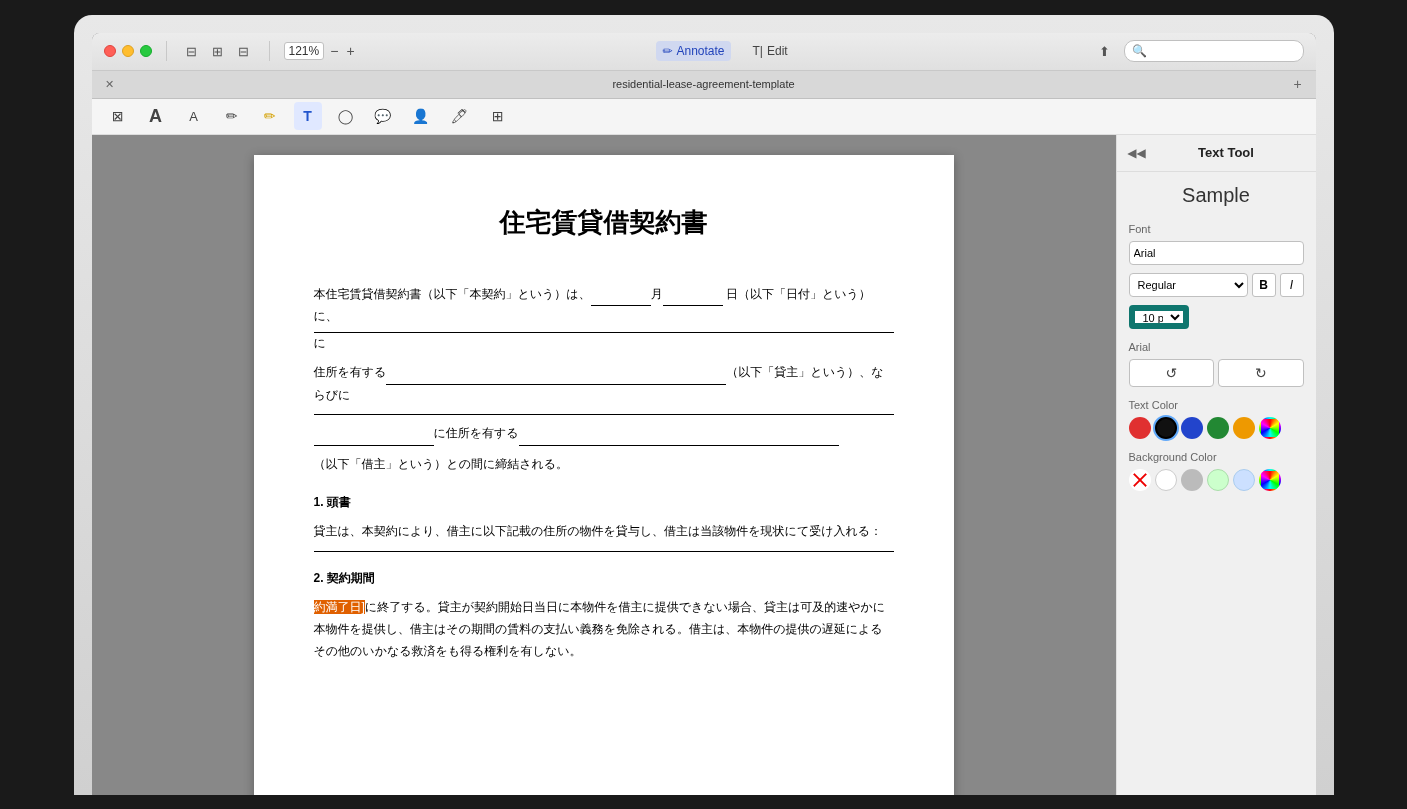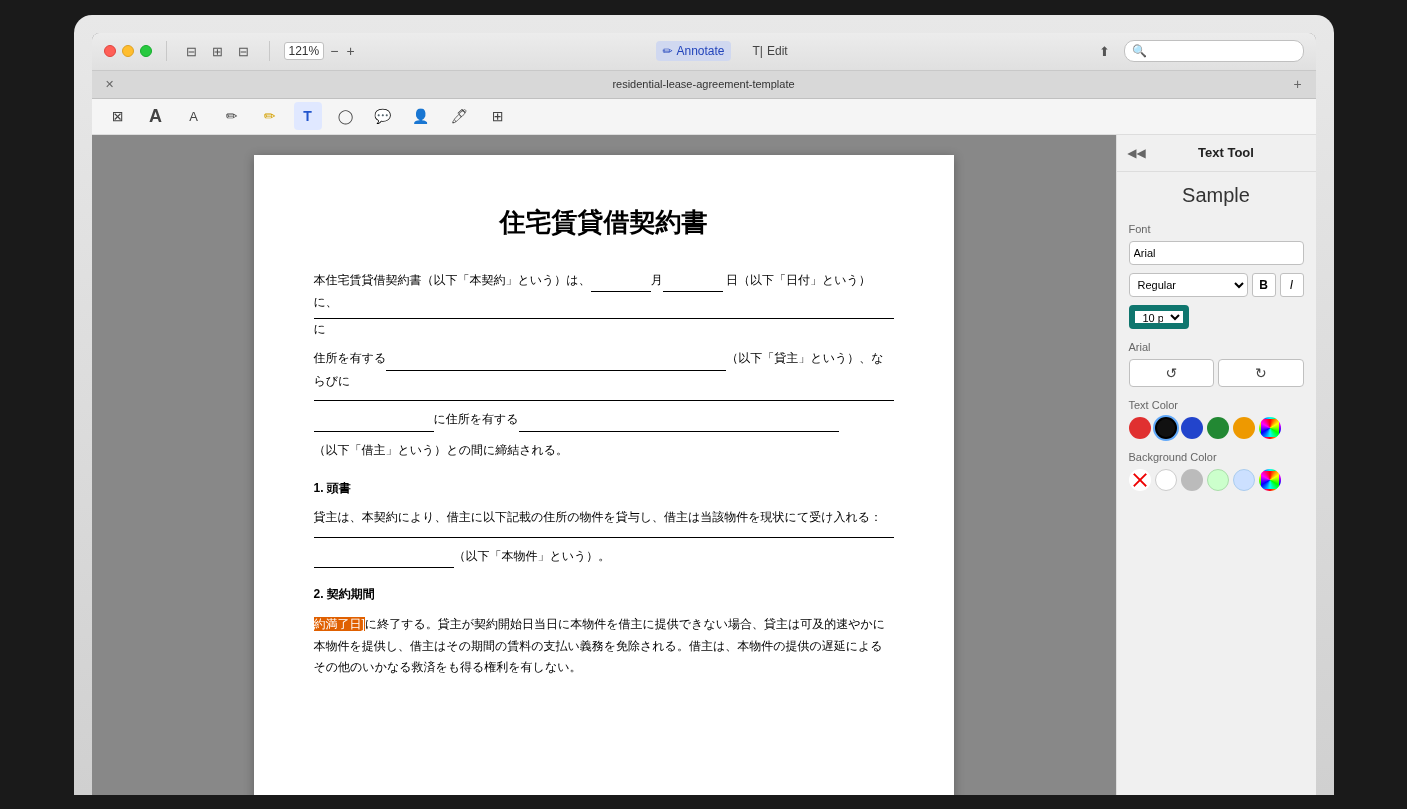--- a/index.html
+++ b/index.html
@@ -292,21 +292,21 @@
       min-height: 900px;
       padding: 50px 60px;
       box-shadow: 0 2px 10px rgba(0,0,0,0.3);
       font-family: 'Hiragino Kaku Gothic Pro', 'Yu Gothic', 'MS Gothic', Arial, sans-serif;
     }
 
     .pdf-title {
       text-align: center;
       font-size: 26px;
       font-weight: bold;
-      margin-bottom: 30px;
+      margin-bottom: 44px;
       color: #000;
     }
 
     .pdf-body {
       font-size: 12px;
       line-height: 1.8;
       color: #000;
     }
 
     .pdf-body p {
@@ -625,21 +625,20 @@
               </p>
               <div class="long-underline"></div>
               <p>
                 <span class="underline-blank" style="min-width:120px;">&nbsp;</span>に住所を有する<span class="underline-blank" style="min-width:320px;">&nbsp;</span>
               </p>
               <p>（以下「借主」という）との間に締結される。</p>
 
               <p class="section-title">1. 頭書</p>
               <p>貸主は、本契約により、借主に以下記載の住所の物件を貸与し、借主は当該物件を現状にて受け入れる：</p>
               <div class="long-underline"></div>
-              <p><span class="underline-blank" style="min-width:140px;">&nbsp;</span>（以下「本物件」という）。</p>
 
               <p class="section-title">2. 契約期間</p>
               <p>
                 <span style="background:#e06000;color:#fff;">約満了日]</span>に終了する。貸主が契約開始日当日に本物件を借主に提供できない場合、貸主は可及的速やかに本物件を提供し、借主はその期間の賃料の支払い義務を免除される。借主は、本物件の提供の遅延によるその他のいかなる救済をも得る権利を有しない。
               </p>
             </div>
           </div>
         </div>
 
         <div class="right-panel">

